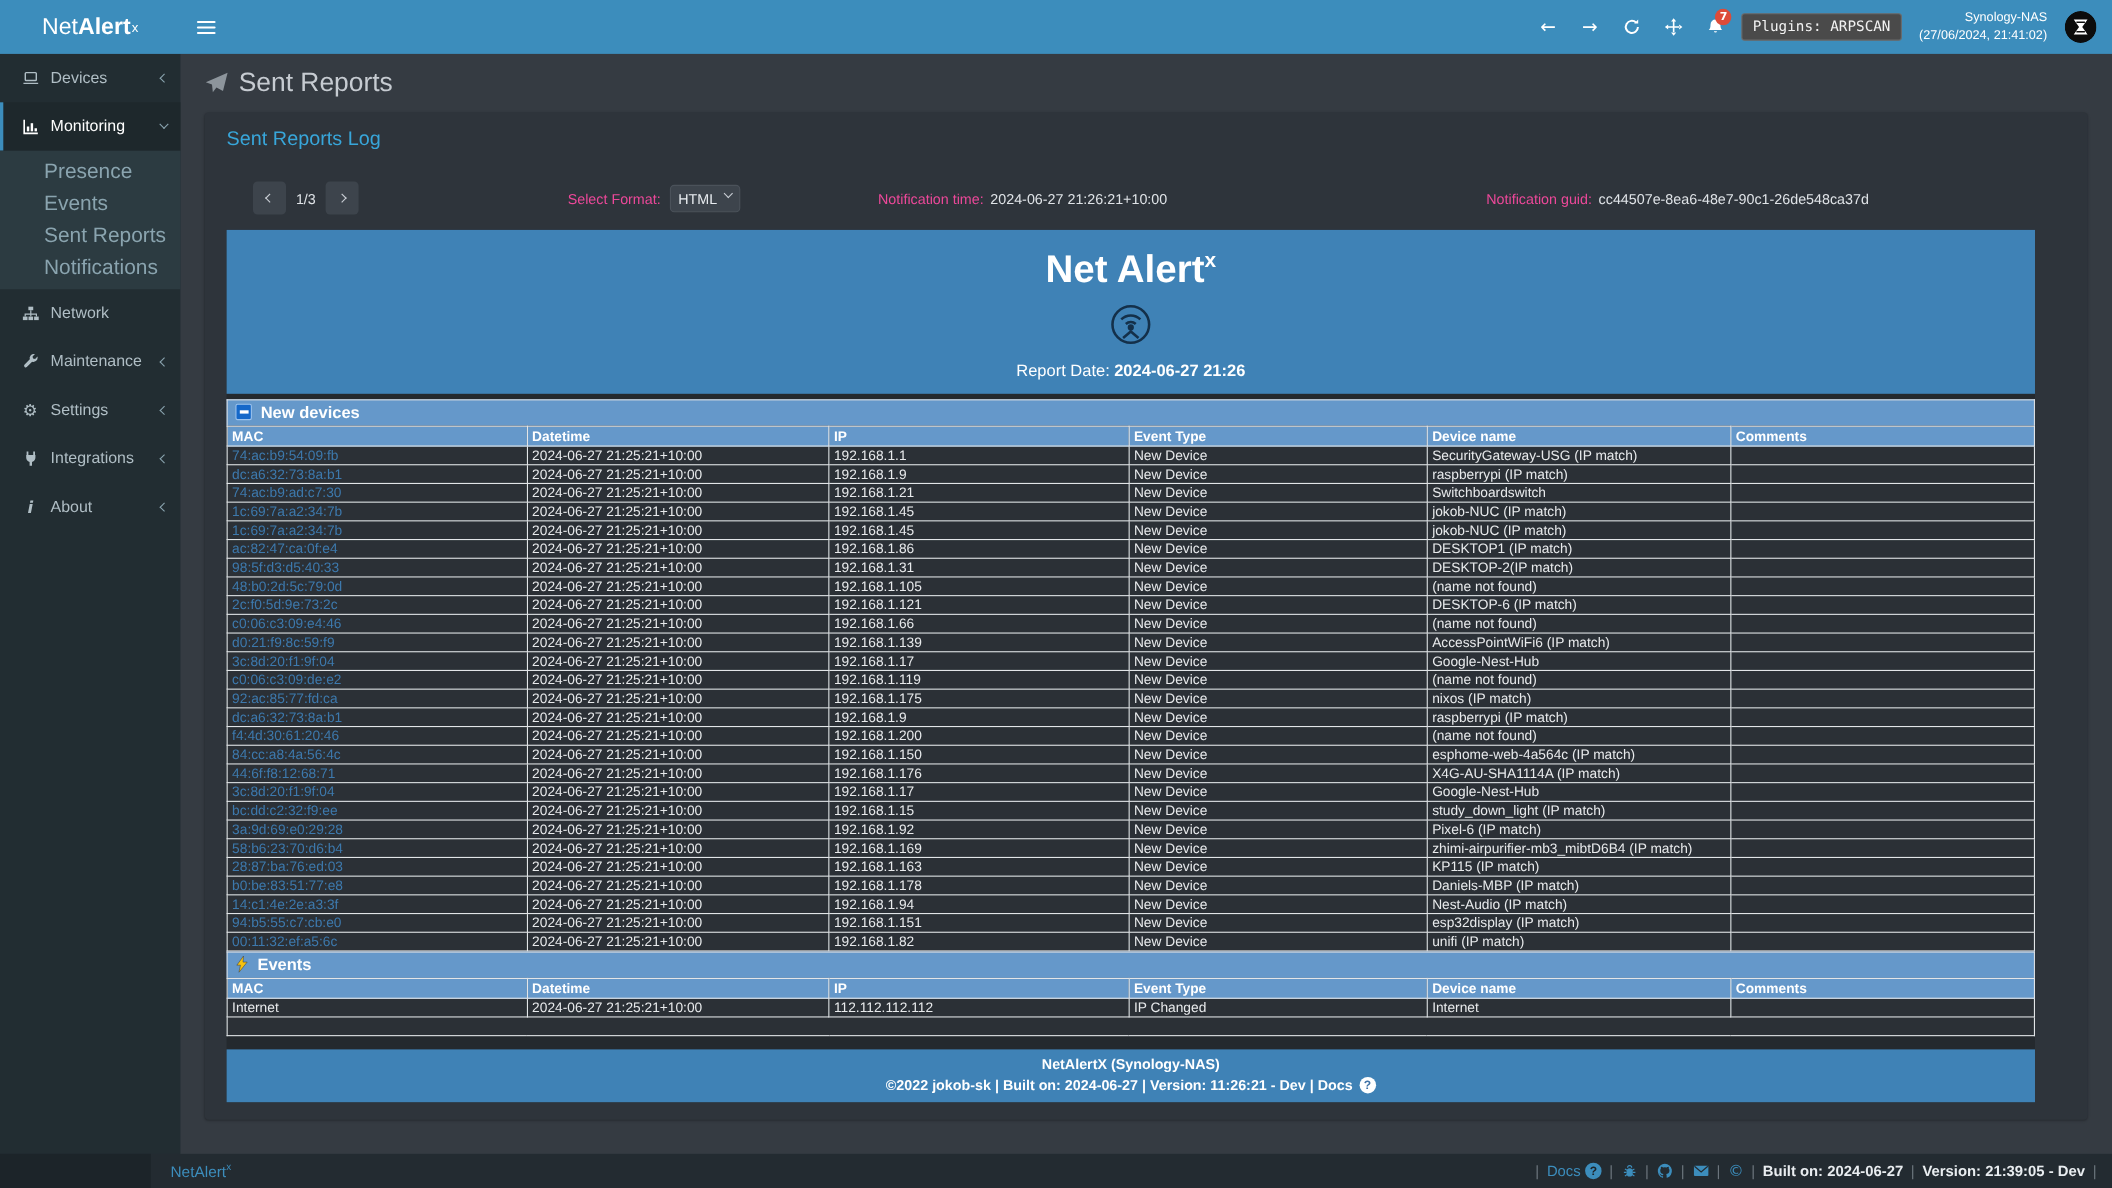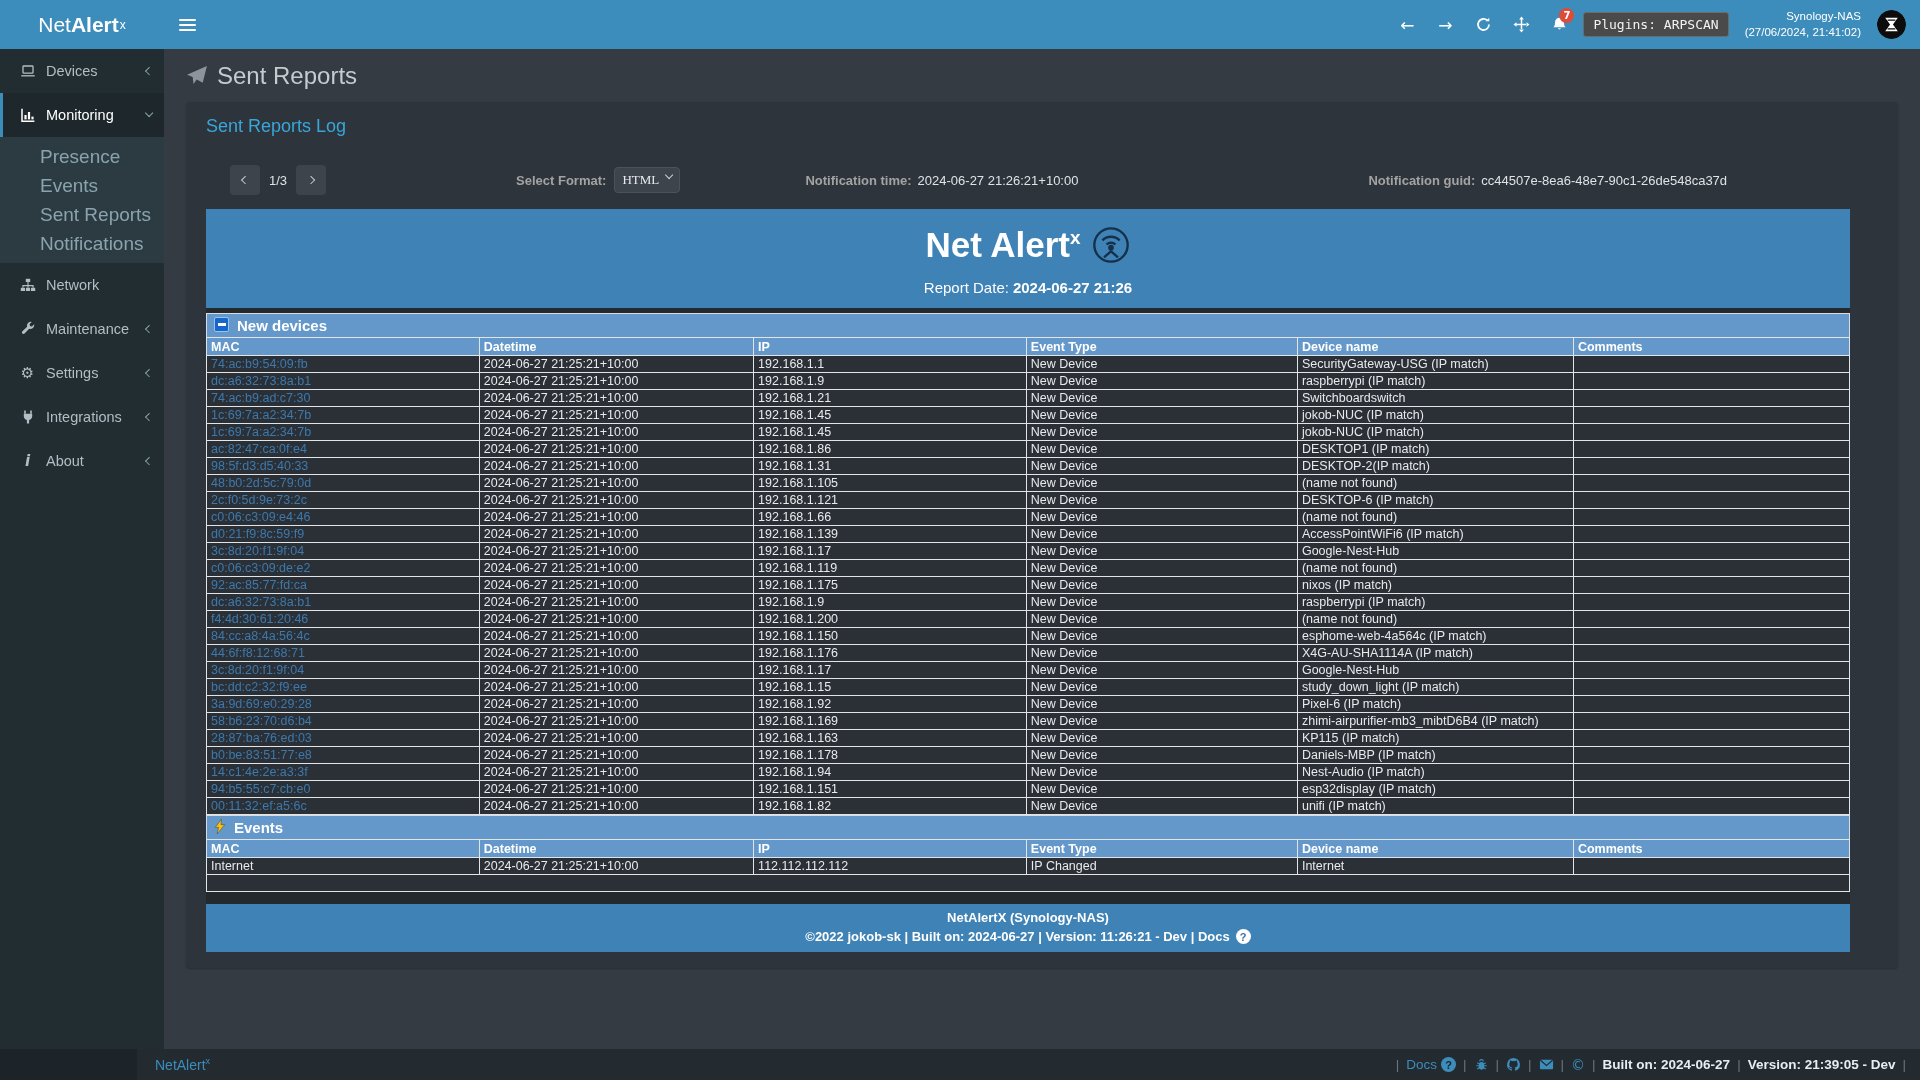--- a/index.html
+++ b/index.html
@@ -56,32 +56,32 @@
   .card { margin:2px 22px 0; background:#2e343b; border-radius:4px; padding:14px 20px 16px;
     box-shadow:0 1px 2px rgba(0,0,0,.25); }
   .card-title { color:#38a6da; font-size:18px; font-weight:400; }
 
   .controls { display:flex; align-items:center; margin-top:28px; font-size:13px; color:#dfe3e7; }
   .pag-btn { width:30px; height:30px; background:#3d444c; border:none; border-radius:4px;
     color:#c9ced4; cursor:pointer; display:inline-flex; align-items:center; justify-content:center; }
   .pag-btn .chev { border-color:#c9ced4; margin:0; }
   .pag-group { display:flex; align-items:center; gap:9px; margin-left:24px; }
   .fmt-group { display:flex; align-items:center; gap:8px; margin-left:190px; }
-  .fmt-label, .ntime-label, .guid-label { font-weight:bold; color:#a3a3a3; }
+  .fmt-label, .ntime-label, .guid-label { font-weight:normal; color:#ec4899; }
   .fmt-select { background:#3d444c; color:#e8ecf0; border:1px solid #4b525a; border-radius:4px;
-    font-size:13px; padding:4px 7px; display:flex; align-items:flex-start; gap:7px; cursor:pointer;font-family:Liberation Serif, serif; }
+    font-size:13px; padding:4px 7px; display:flex; align-items:flex-start; gap:7px; cursor:pointer; }
   .fmt-select .chev { border-color:#c9ced4; margin:0 0 2px 0; }
   .ntime-group { margin-left:125px; display:flex; gap:6px; white-space:nowrap; }
   .guid-group { margin-left:290px; display:flex; gap:6px; white-space:nowrap; }
 
   
   .report { margin:14px 28px 0 0; background:#24292e; }
   .report-header { background:#3f82b6; text-align:center; padding:16px 0 12px; }
   .report-title { color:#fff; font-size:35px; font-weight:bold; display:inline-flex;
-    align-items:center; gap:10px; }
+    align-items:center; gap:10px;flex-direction:column; }
   .report-title sup { font-size:19px; margin-top:-14px; }
   .report-title svg { width:40px; height:40px; }
   .report-date { color:#fff; font-size:15px; margin-top:14px; }
   .report-date b { margin-left:4px; }
 
   .section-bar { margin-top:5px; background:#6598ca; border:1px solid #d9dde1; border-bottom:none;
     color:#fff; font-weight:bold; font-size:15px; padding:3px 7px; display:flex; align-items:flex-start; gap:8px; }
   .new-badge { width:15px; height:15px; background:#1568c9; border:1px solid #9cc3ee; border-radius:2px;
     display:inline-flex; align-items:center; justify-content:center; }
   .new-badge i { width:8px; height:2.5px; background:#fff; }

